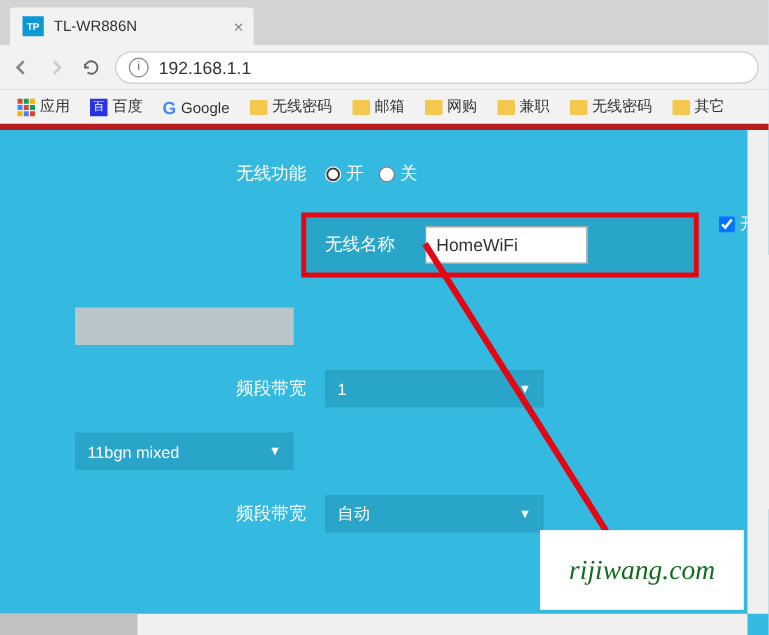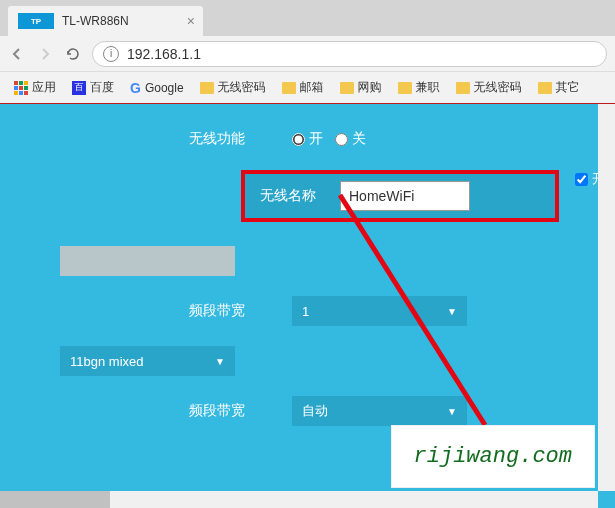--- a/index.html
+++ b/index.html
@@ -1,65 +1,65 @@
 <!DOCTYPE html>
 <html><head>
 <meta charset="utf-8">
 <style>
 * { margin: 0; padding: 0; box-sizing: border-box; font-family: "Microsoft YaHei", Arial, sans-serif; }
 body { width: 615px; height: 508px; background: #fff; overflow: hidden; position: relative; }
 
 .tab-bar { height: 36px; background: #d4d4d4; display: flex; align-items: flex-end; padding-left: 8px; }
 .tab { background: #f2f2f2; height: 30px; width: 195px; display: flex; align-items: center; padding: 0 10px; font-size: 12px; color: #333; position: relative; border-radius: 3px 3px 0 0; }
-.tab .favicon { width: 36px; height: 16px; background: #0d97d6; color: #fff; font-size: 8px; font-weight: bold; display: flex; align-items: center; justify-content: center; margin-right: 8px; }
+.tab .favicon { width: 17px; height: 16px; background: #0d97d6; color: #fff; font-size: 8px; font-weight: bold; display: flex; align-items: center; justify-content: center; margin-right: 8px; }
 .tab .close { position: absolute; right: 8px; font-size: 14px; color: #888; }
 
 .addr-bar { height: 36px; background: #f2f2f2; display: flex; align-items: center; padding: 0 8px; border-bottom: 1px solid #ddd; gap: 10px; }
 .nav-btn { width: 18px; height: 18px; color: #888; display: flex; align-items: center; justify-content: center; cursor: pointer; }
 .nav-btn.disabled { color: #ccc; }
 .url-box { flex: 1; height: 26px; background: #fff; border: 1px solid #ccc; border-radius: 13px; display: flex; align-items: center; padding: 0 10px; font-size: 14px; color: #333; }
 .url-box .info-icon { width: 16px; height: 16px; border: 1px solid #888; border-radius: 50%; display: flex; align-items: center; justify-content: center; font-size: 10px; color: #666; margin-right: 8px; }
 
-.bookmarks { height: 32px; background: #f2f2f2; display: flex; align-items: center; padding: 0 8px; gap: 4px; border-bottom: 1px solid #b91c1c; font-size: 12px; }
+.bookmarks { height: 32px; background: #f2f2f2; display: flex; align-items: center; padding: 0 8px; gap: 4px; border-bottom: 5px solid #b91c1c; font-size: 12px; }
 .bm-item { display: flex; align-items: center; gap: 4px; padding: 3px 6px; color: #333; cursor: pointer; white-space: nowrap; }
 .bm-folder { width: 14px; height: 12px; background: #f4c74e; border-radius: 1px; }
 .apps-icon { display: grid; grid-template-columns: repeat(3,4px); grid-template-rows: repeat(3,4px); gap: 1px; }
 .apps-icon span { background: #db4437; }
 .apps-icon span:nth-child(2) { background: #0f9d58; }
 .apps-icon span:nth-child(3) { background: #f4b400; }
 .apps-icon span:nth-child(4) { background: #4285f4; }
 .apps-icon span:nth-child(5) { background: #db4437; }
 .apps-icon span:nth-child(6) { background: #0f9d58; }
 .apps-icon span:nth-child(7) { background: #f4b400; }
 .apps-icon span:nth-child(8) { background: #4285f4; }
 .apps-icon span:nth-child(9) { background: #db4437; }
 .baidu-icon { width: 14px; height: 14px; background: #2932e1; color: #fff; font-size: 9px; display: flex; align-items: center; justify-content: center; }
 .google-g { font-weight: bold; font-size: 14px; }
 
 .content { position: absolute; top: 104px; left: 0; right: 0; bottom: 0; background: #34b9e0; padding: 10px 0 0 0; overflow: hidden; }
 .form-area { padding-left: 60px; }
-.row { display: flex; align-items: center; height: 50px; color: #fff; font-size: 14px; gap: 32px; }
+.row { display: flex; align-items: center; height: 50px; color: #fff; font-size: 14px; }
 .row .label { width: 200px; text-align: right; padding-right: 15px; }
 .row .control { display: flex; align-items: center; gap: 12px; }
 .radio-wrap { display: flex; align-items: center; gap: 4px; }
 .radio-wrap input { accent-color: #fff; }
 .text-input { width: 175px; height: 30px; background: #2aa5ca; border: none; padding: 0 10px; color: #fff; font-size: 14px; }
 .text-input.pwd { background: #b8c5c9; }
 .select-wrap { width: 175px; height: 30px; background: #2aa5ca; display: flex; align-items: center; justify-content: space-between; padding: 0 10px; color: #fff; font-size: 13px; cursor: pointer; }
 .select-wrap .arrow { font-size: 10px; }
 .name-row { background: #2aa5ca; width: 310px; height: 44px; margin-left: 185px; display: flex; align-items: center; outline: 4px solid #e30613; }
 .name-row .nl { width: 95px; color: #fff; padding-left: 15px; font-size: 14px; }
 .name-row input { width: 130px; height: 30px; background: #fff; border: 1px solid #999; padding: 0 8px; font-size: 14px; color: #333; }
 .side-check { position: absolute; right: 10px; top: 66px; color: #fff; font-size: 13px; display: flex; align-items: center; gap: 4px; }
 
 .scrollbar-h { position: absolute; bottom: 0; left: 0; right: 17px; height: 17px; background: #f0f0f0; }
 .scrollbar-h .thumb { position: absolute; left: 0; width: 110px; height: 17px; background: #c1c1c1; }
 .scrollbar-v { position: absolute; right: 0; top: 104px; bottom: 17px; width: 17px; background: #f0f0f0; }
 
-.watermark { position: absolute; right: 20px; bottom: 20px; background: #fff; padding: 18px 22px; font-size: 22px; color: #126b1f; font-family: Liberation Mono, monospace; font-style: italic; border: 1px solid #eee; }
+.watermark { position: absolute; right: 20px; bottom: 20px; background: #fff; padding: 18px 22px; font-size: 22px; color: #126b1f; font-family: Liberation Serif, serif; font-style: italic; border: 1px solid #eee; }
 
 .arrow-annotation { position: absolute; pointer-events: none; }
 </style>
 </head>
 <body>
 
 <div class="tab-bar">
   <div class="tab">
     <div class="favicon">TP</div>
     <span>TL-WR886N</span>

